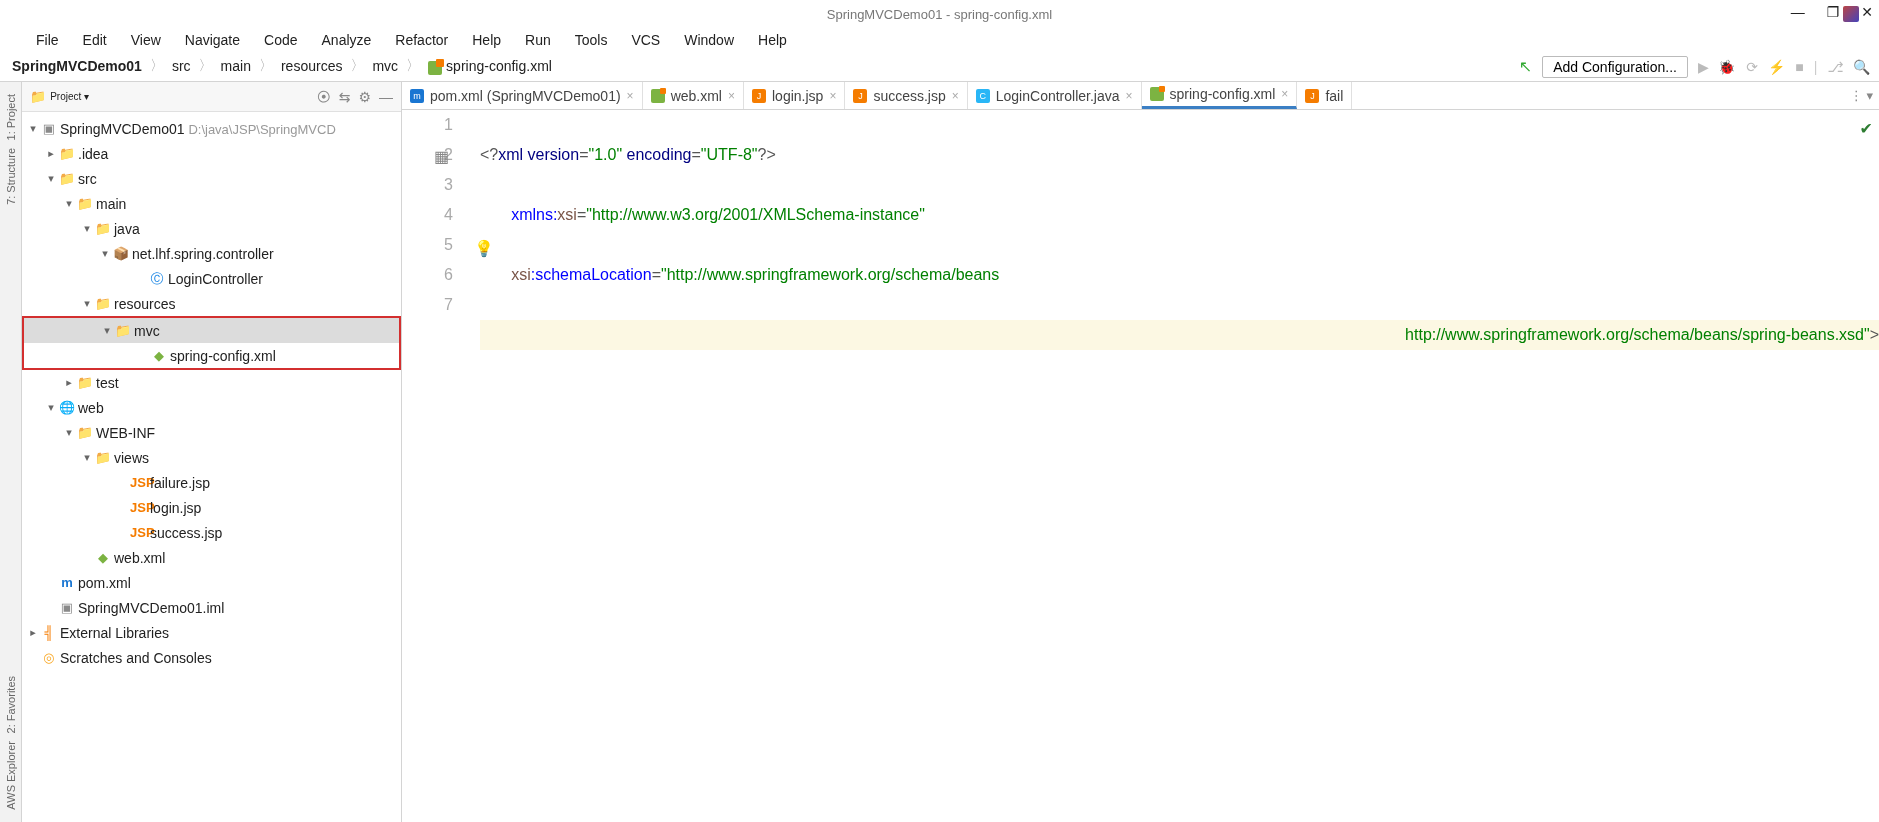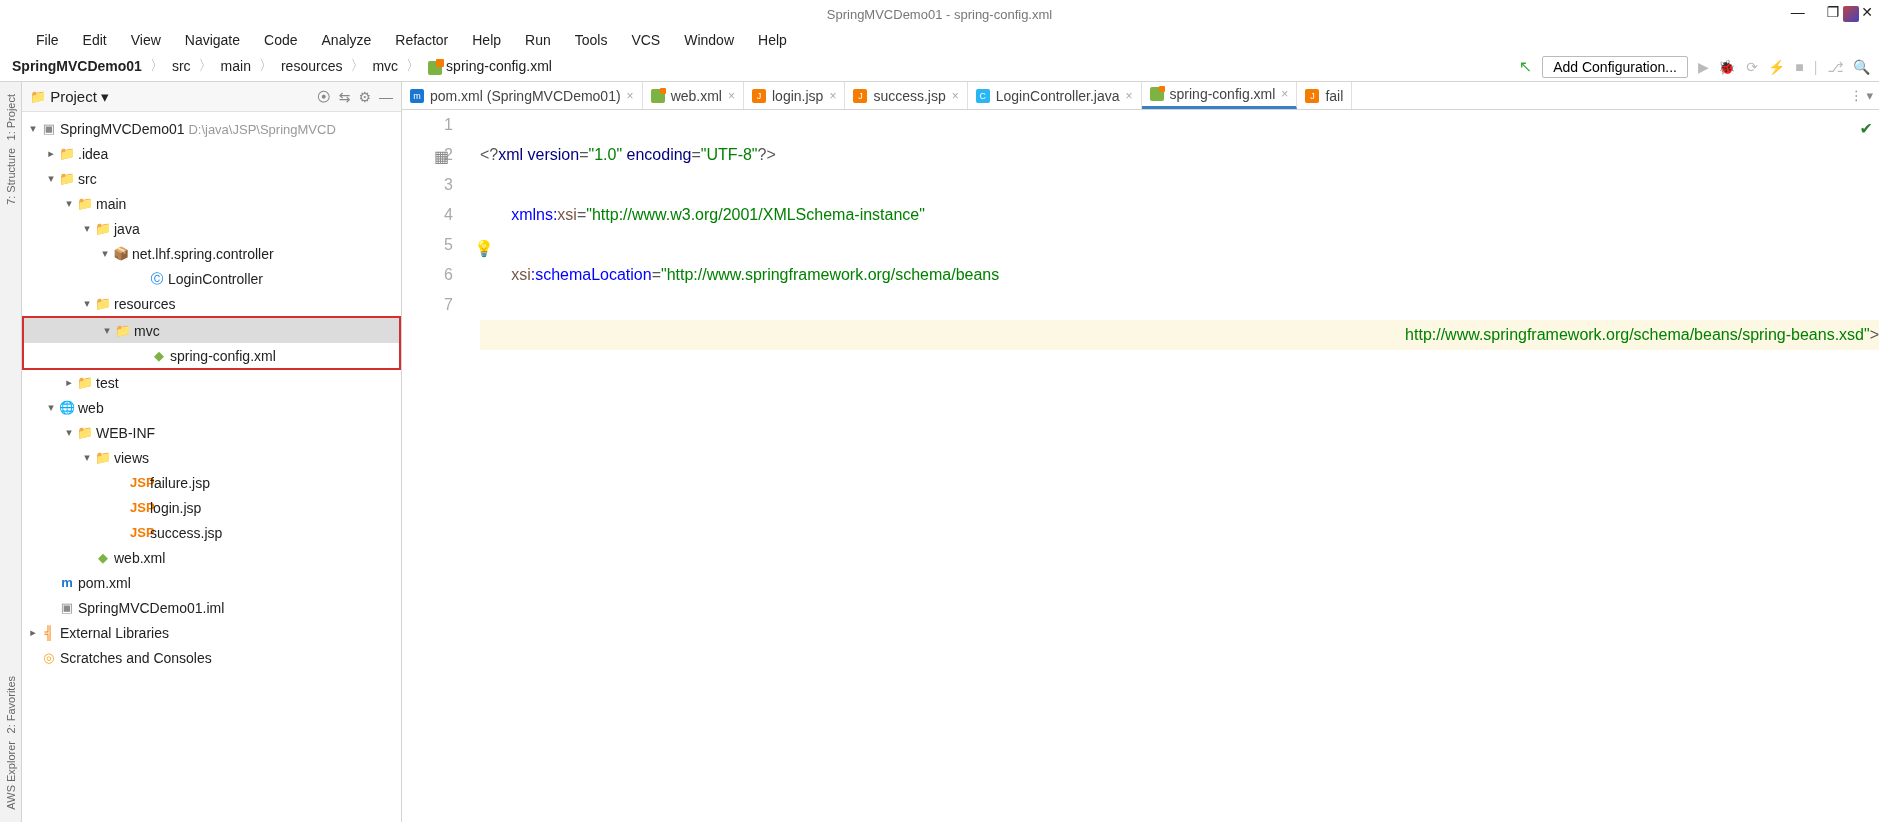--- a/index.html
+++ b/index.html
@@ -32,21 +32,21 @@
 .main { flex: 1; display: flex; min-height: 0; }
 
 
 .left-rail { width: 22px; background: #f2f2f2; border-right: 1px solid #d4d4d4; display: flex; flex-direction: column; justify-content: space-between; align-items: center; padding: 8px 0; font-size: 11px; color: #666; }
 .rail-item { writing-mode: vertical-lr; transform: rotate(180deg); padding: 4px 0; cursor: pointer; }
 
 
 .project-pane { width: 380px; border-right: 1px solid #d4d4d4; display: flex; flex-direction: column; background: #fff; }
 .proj-header { height: 30px; display: flex; align-items: center; padding: 0 8px; border-bottom: 1px solid #e0e0e0; background: #f7f7f7; }
 .proj-header .folder-icon { color: #999; margin-right: 4px; }
-.proj-header .title { font-size: 15px; flex: 1; }
+.proj-header .title { font-size: 10px; flex: 1; }
 .proj-header .tools { display: flex; gap: 8px; color: #888; font-size: 14px; }
 .tree { flex: 1; overflow: auto; padding: 4px 0; font-size: 14px; }
 .tree .node { display: flex; align-items: center; height: 25px; padding-right: 4px; cursor: pointer; white-space: nowrap; }
 .tree .arrow { width: 14px; text-align: center; color: #666; font-size: 11px; }
 .tree .icon { width: 18px; text-align: center; margin-right: 2px; font-size: 13px; }
 .folder { color: #8a8a8a; }
 .folder-src { color: #5c9bd1; }
 .pkg { color: #8a8a8a; }
 .jsp-icon { color: #f57c00; font-size: 10px; font-weight: bold; }
 .class-icon { color: #1e88e5; }

